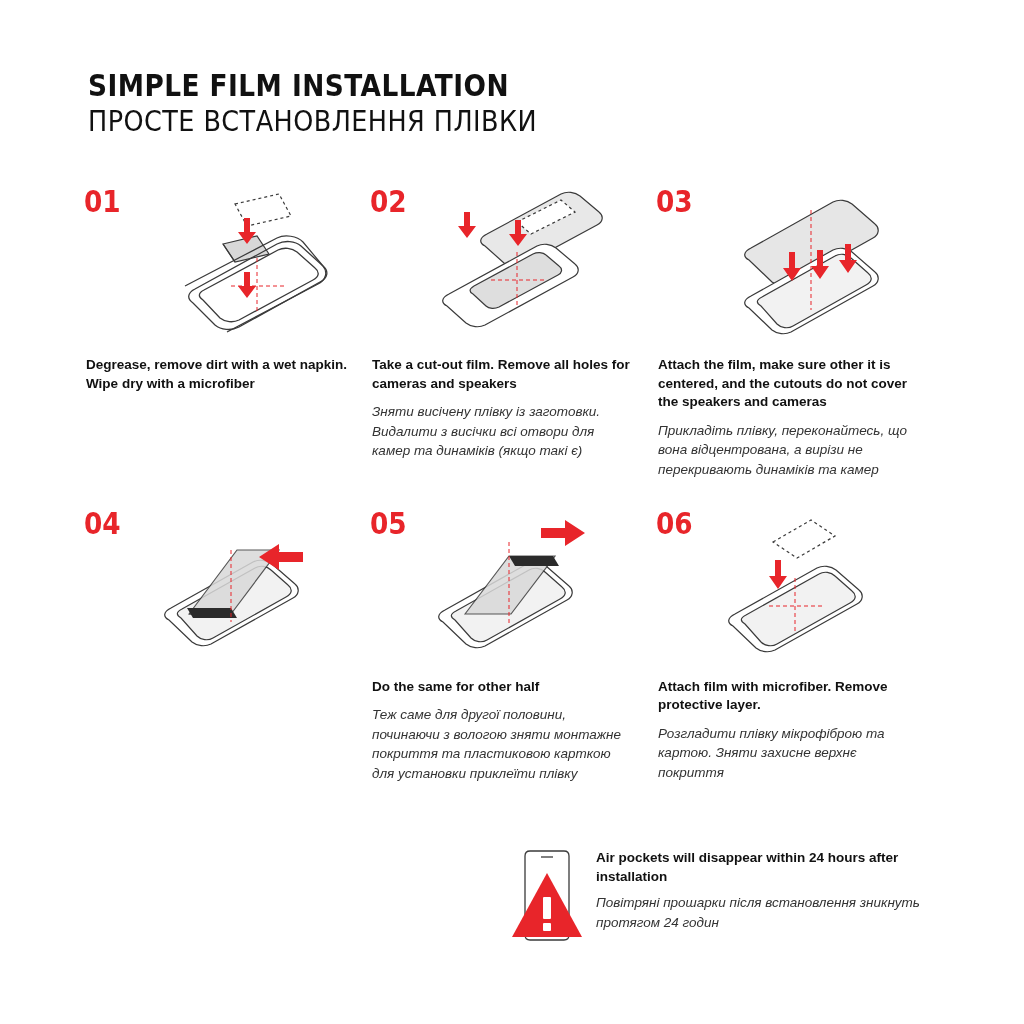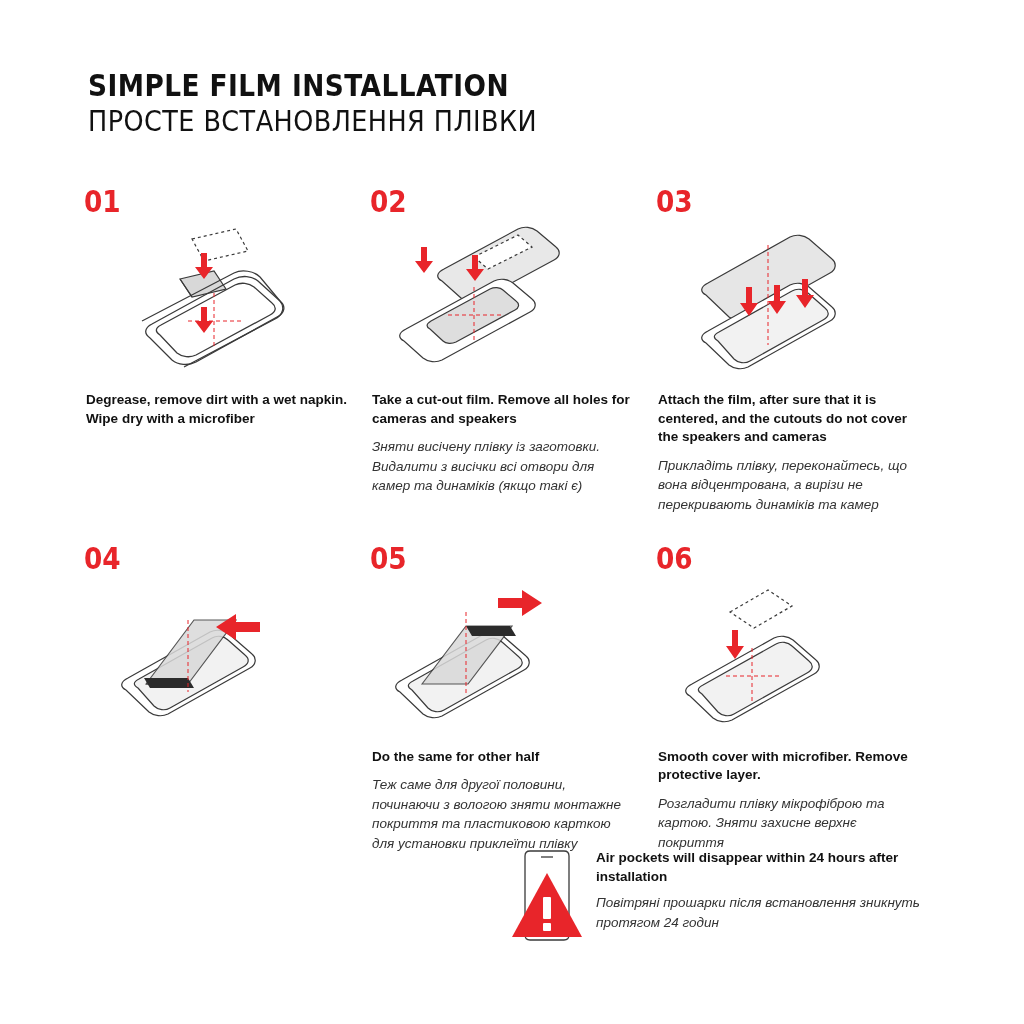--- a/index.html
+++ b/index.html
@@ -66,21 +66,21 @@
     flex-direction: row;
     gap: 0px;
   }
   .step {
     width: 286px;
     box-sizing: border-box;
     padding-right: 22px;
   }
   .step-head {
     display: flex;
-    flex-direction: column;
+    flex-direction: row;
     align-items: flex-start;
   }
   .step-num {
     font-family: "DejaVu Sans", sans-serif;
     font-weight: bold;
     font-size: 31px;
     color: #e8252a;
     transform: scaleX(0.85);
     transform-origin: left top;
     width: 52px;
@@ -247,21 +247,21 @@
               </g>
               <g fill="#e8252a">
                 <path d="M96 70 l0 16 l6 0 l-9 13 l-9 -13 l6 0 l0 -16 z"></path>
                 <path d="M124 68 l0 16 l6 0 l-9 13 l-9 -13 l6 0 l0 -16 z"></path>
                 <path d="M152 62 l0 16 l6 0 l-9 13 l-9 -13 l6 0 l0 -16 z"></path>
               </g>
             </svg>
           </div>
         </div>
         <div class="step-text">
-          <p class="txt-en">Attach the film, after sure that it is centered, and the cutouts do not cover the speakers and cameras</p>
+          <p class="txt-en">Attach the film, make sure other it is centered, and the cutouts do not cover the speakers and cameras</p>
           <p class="txt-uk">Прикладіть плівку, переконайтесь, що вона відцентрована, а вирізи не перекривають динаміків та камер</p>
         </div>
       </div>
 
     </div>
 
     <div class="row row-2">
 
       <div class="step">
         <div class="step-head">
@@ -336,21 +336,21 @@
                 <path d="M96 74 L96 130"></path>
                 <path d="M70 102 L124 102"></path>
               </g>
               <g fill="#e8252a">
                 <path d="M82 56 l0 16 l6 0 l-9 13 l-9 -13 l6 0 l0 -16 z"></path>
               </g>
             </svg>
           </div>
         </div>
         <div class="step-text">
-          <p class="txt-en">Smooth cover with microfiber. Remove protective layer.</p>
+          <p class="txt-en">Attach film with microfiber. Remove protective layer.</p>
           <p class="txt-uk">Розгладити плівку мікрофіброю та картою. Зняти захисне верхнє покриття</p>
         </div>
       </div>
 
     </div>
   </div>
 
   <div class="footer">
     <div class="footer-icon">
       <svg width="78" height="96" viewBox="0 0 78 96" xmlns="http://www.w3.org/2000/svg">

